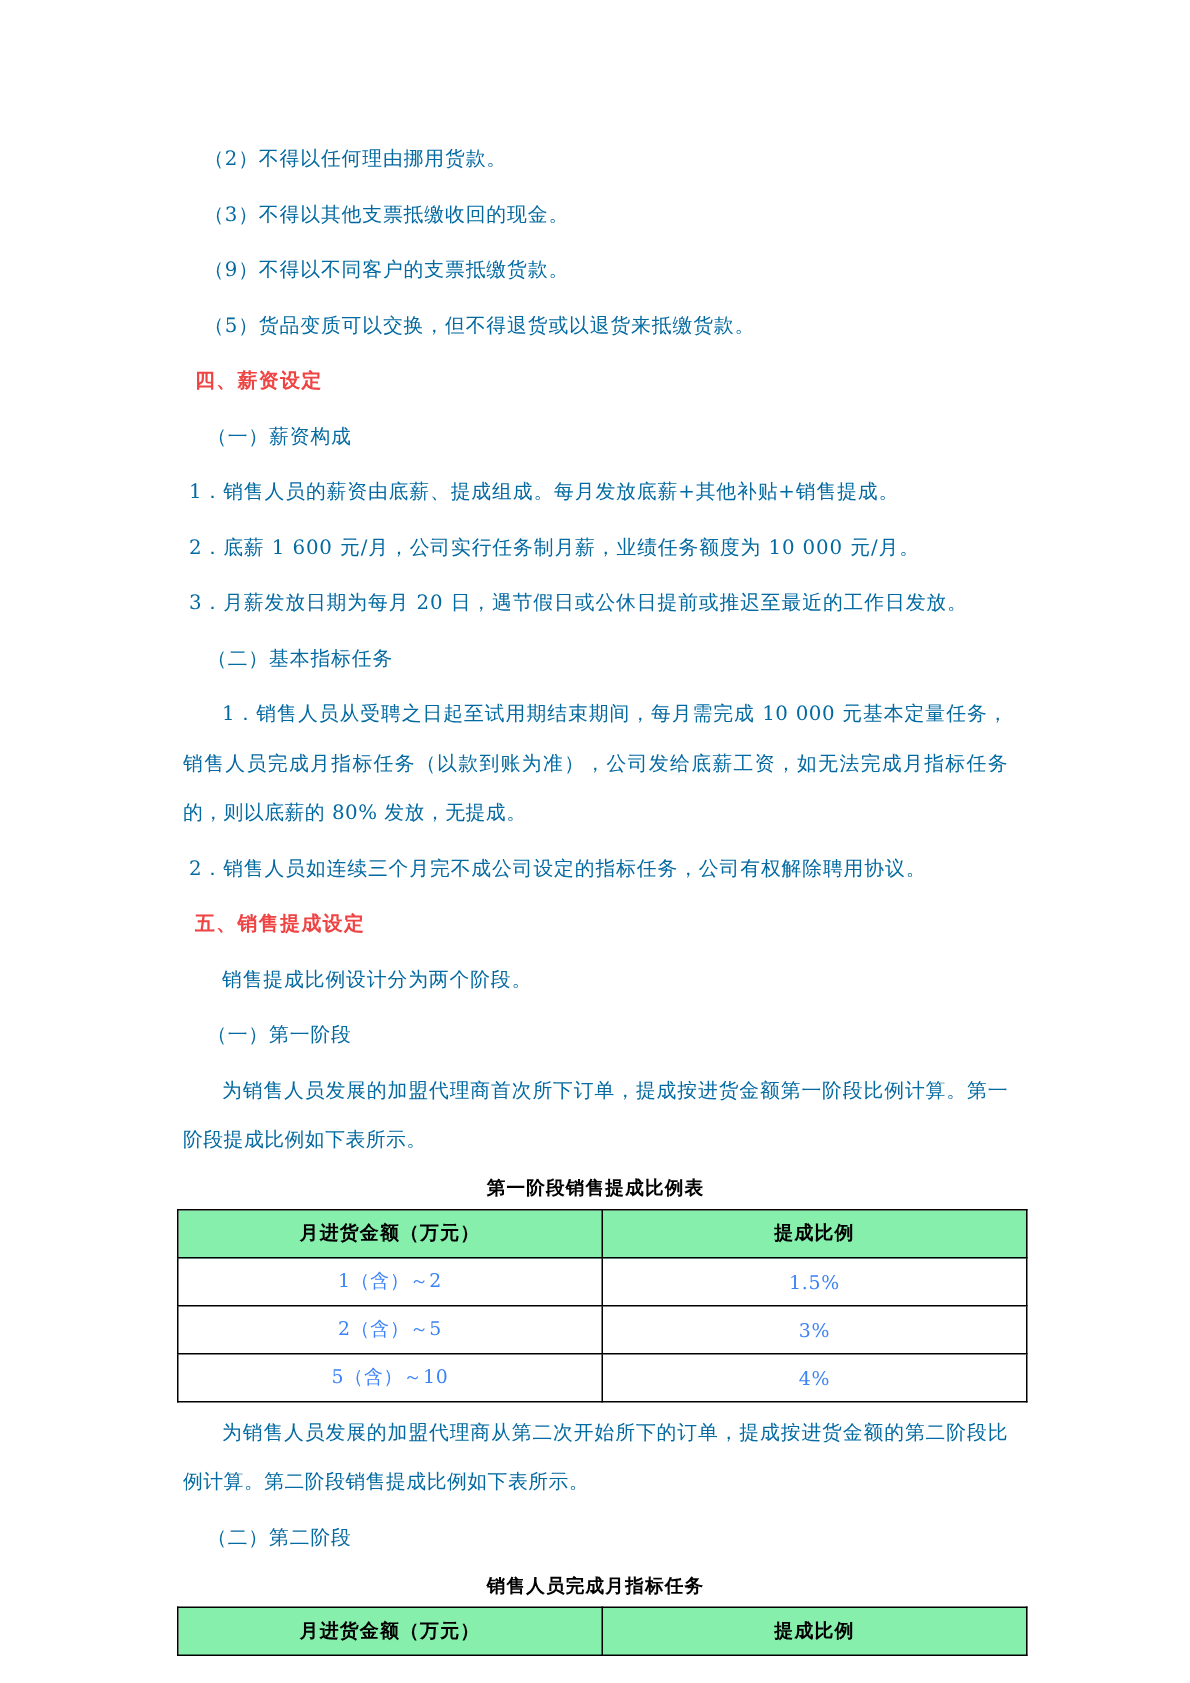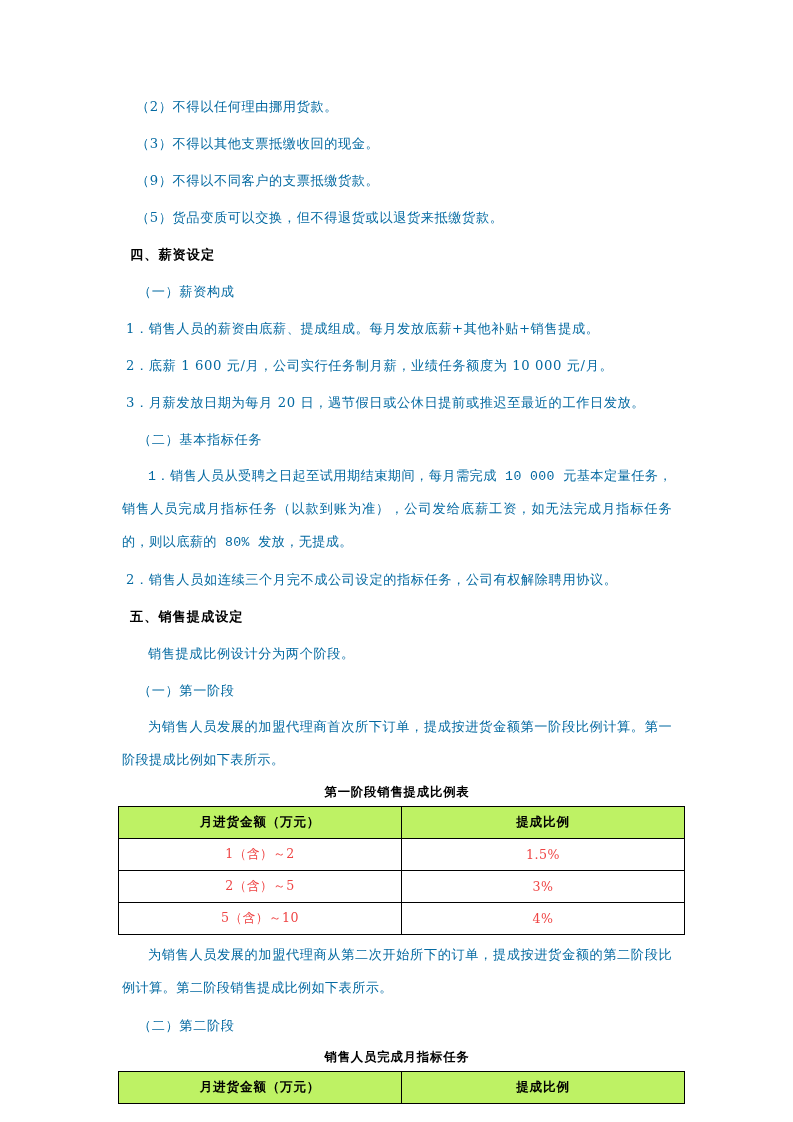--- a/index.html
+++ b/index.html
@@ -33,36 +33,35 @@
     letter-spacing: 0.6px;
     color: #0369a1;
     margin: 4px;
     white-space: nowrap;
   }
   .para.wrap {
     white-space: normal;
     text-align: justify;
     text-justify: inter-ideograph;
     letter-spacing: 0.35px;
-    font-family: Liberation Mono, monospace;
   }
   .indent-list { padding-left: 14px; }   
   .indent-sub  { padding-left: 16px; }   
   .indent-num  { padding-left: 4px; }    
   .indent-body { text-indent: 26px; }    
   .indent-body-noind { text-indent: 26px; }
 
   .heading {
     font-size: 13.2px;
     line-height: 33px;
     font-weight: bold;
     letter-spacing: 1px;
     padding-left: 12px;
     margin: 0;
-    color: #000000;
+    color: #ef4444;
     white-space: nowrap;
   }
 
   
   .table-title {
     font-size: 12.4px;
     font-weight: bold;
     text-align: center;
     letter-spacing: 0.8px;
     line-height: 22px;
@@ -75,26 +74,26 @@
     margin: 0;
     table-layout: fixed;
   }
   table.ratio-table td, table.ratio-table th {
     border: 1.2px solid #000000;
     height: 31px;
     text-align: center;
     vertical-align: middle;
     font-size: 12.6px;
     font-weight: normal;
-    color: #ef4444;
+    color: #3b82f6;
     letter-spacing: 0.5px;
     padding: 0 4px;
   }
   table.ratio-table th {
-    background: #bef264;
+    background: #86efac;
     font-weight: bold;
     color: #000;
     letter-spacing: 0.8px;
     font-size: 12.6px;
   }
   .col-a { width: 274px; }
   .col-b { width: 274px; }
   .num-cell {
     font-family: "DejaVu Serif", "Liberation Serif", serif;
     color: #3a3a3a;

